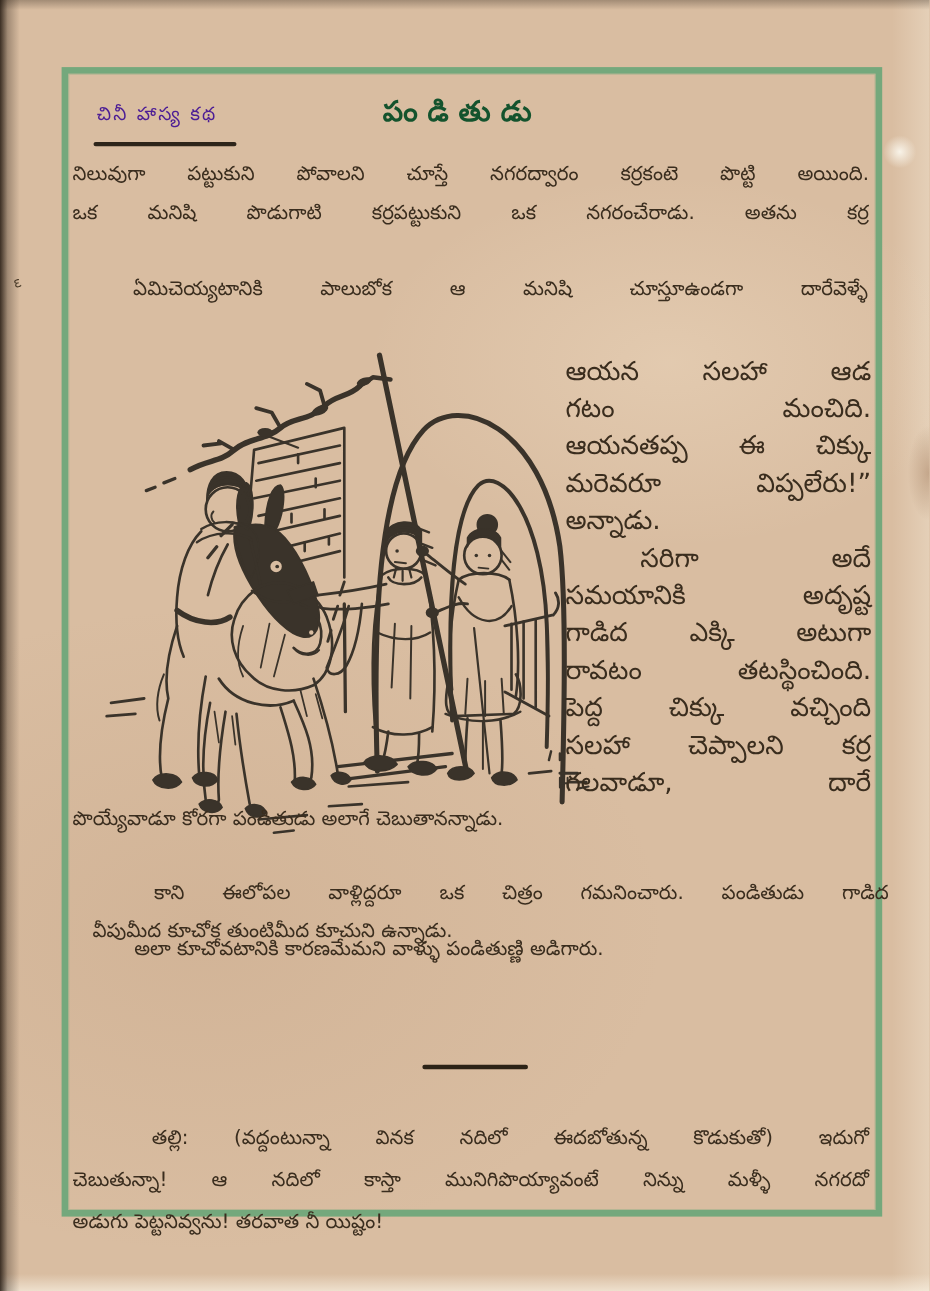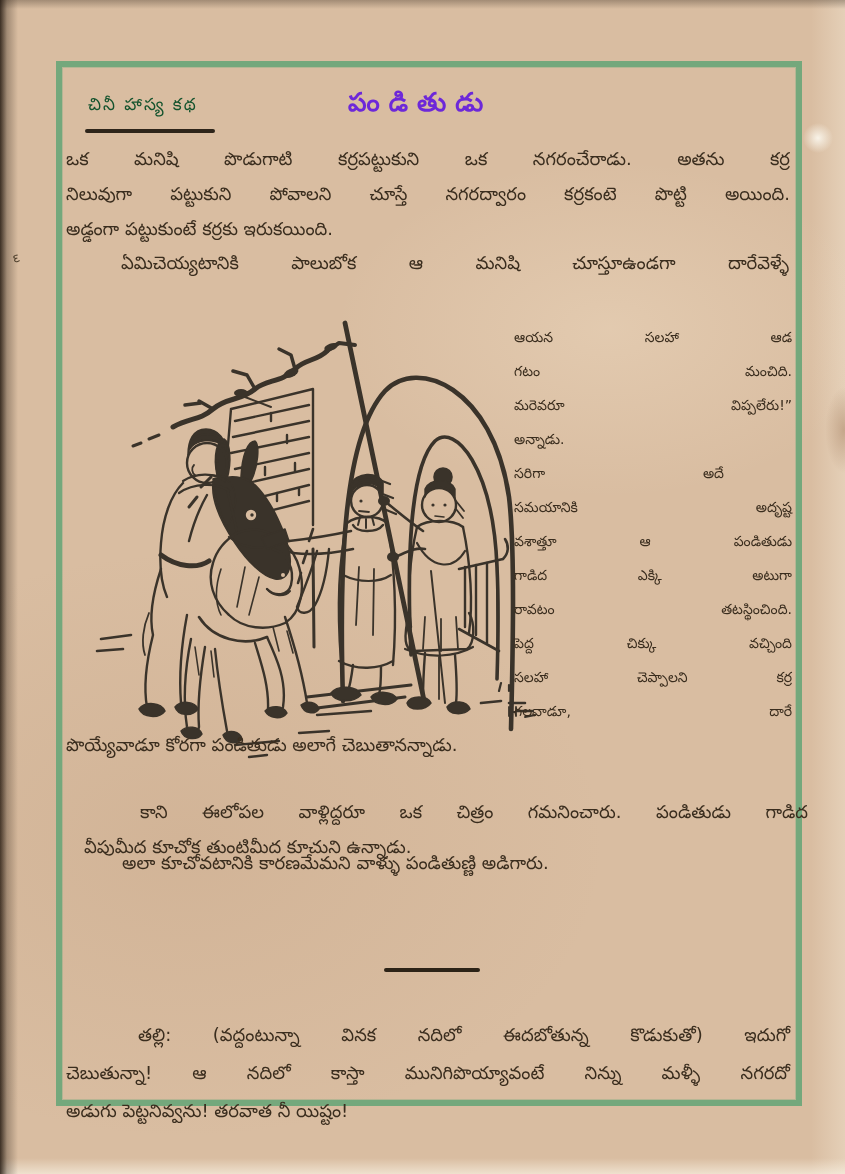--- a/index.html
+++ b/index.html
@@ -16,34 +16,34 @@
       linear-gradient(180deg, rgba(36,26,16,.30) 0px, rgba(36,26,16,0) 9px),
       linear-gradient(0deg, rgba(250,244,230,.65) 0px, rgba(250,244,230,0) 16px),
       linear-gradient(270deg, rgba(246,236,218,.40) 0px, rgba(246,236,218,0) 34px);
   }
   .frame{
     position:absolute;left:56px;top:61px;width:734px;height:1033px;
     border:6px solid #74a87c;
     box-shadow:inset 0 0 0 1px rgba(116,168,124,.35);
   }
   .frame *{position:absolute;}
-  .kicker{left:26px;top:27px;font-size:17px;color:#14532d;letter-spacing:2px;white-space:nowrap;}
+  .kicker{left:26px;top:27px;font-size:17px;color:#4c1d95;letter-spacing:2px;white-space:nowrap;}
   .kicker-underline{left:23px;top:62px;width:130px;height:4px;background:#2e251a;border-radius:2px;}
-  .title{left:286px;top:20px;margin:0;font-size:26px;font-weight:bold;color:#6d28d9;
+  .title{left:286px;top:20px;margin:0;font-size:26px;font-weight:bold;color:#14532d;
          letter-spacing:9px;white-space:nowrap;}
   .tblock{color:#3a2d1e;font-size:18px;}
   .tblock .ln{position:relative;display:block;width:100%;white-space:nowrap;}
   .tblock .just{white-space:normal;text-align:justify;text-align-last:justify;}
   .ind{text-indent:56px;}
   .p1{left:4px;top:74px;width:724px;line-height:35px;}
   .p2{left:3px;top:178px;width:724px;line-height:35px;}
-  .wrapcol{left:452px;top:253px;width:278px;line-height:34px;color:#3a2d1e;font-size:14px;}
+  .wrapcol{left:452px;top:253px;width:278px;line-height:34px;color:#3a2d1e;font-size:24px;}
   .wrapcol .ln{position:relative;display:block;}
   .wrapcol .just{text-align:justify;text-align-last:justify;}
-  .wrapcol .ind2{width:210px;}
+  .wrapcol .ind2{margin-left:68px;width:210px;}
   .p3{left:4px;top:660px;width:724px;line-height:35px;}
   .p4{left:22px;top:727px;width:724px;line-height:35px;}
   .p5{left:4px;top:778px;width:724px;line-height:35px;}
   .p6{left:4px;top:831px;width:724px;line-height:35px;}
   .divider{left:322px;top:901px;width:96px;height:4px;background:#2c2317;border-radius:2px;}
   .p7{left:4px;top:919px;width:724px;line-height:38px;}
   .p7 .ind{text-indent:72px;margin-top:30px;}
   .illus{left:33px;top:250px;width:452px;height:442px;}
   .penmark{left:12px;top:249px;width:14px;height:14px;color:#4a3c2a;font-size:13px;transform:rotate(-18deg);}
   svg{overflow:visible;}
@@ -53,23 +53,22 @@
 
 <div class="penmark" style="position:absolute">ε</div>
 
 <div class="frame">
 
   <div class="kicker">చినీ హాస్య కథ</div>
   <div class="kicker-underline"></div>
   <h1 class="title">పండితుడు</h1>
 
   <div class="tblock p1">
+    <span class="ln just">నిలువుగా పట్టుకుని పోవాలని చూస్తే నగరద్వారం కర్రకంటె పొట్టి అయింది.</span>
     <span class="ln just">ఒక మనిషి పొడుగాటి కర్రపట్టుకుని ఒక నగరంచేరాడు. అతను కర్ర</span>
-    <span class="ln just">నిలువుగా పట్టుకుని పోవాలని చూస్తే నగరద్వారం కర్రకంటె పొట్టి అయింది.</span>
-    <span class="ln">అడ్డంగా పట్టుకుంటే కర్రకు ఇరుకయింది.</span>
   </div>
 
   <div class="tblock p2">
     <span class="ln just ind">ఏమిచెయ్యటానికి పాలుబోక ఆ మనిషి చూస్తూఉండగా దారేవెళ్ళే</span>
   </div>
 
   <svg class="illus" viewBox="0 0 452 442" fill="none" stroke="#3a332a" stroke-width="2.4" stroke-linecap="round" stroke-linejoin="round">
     <g>
       <path d="M78,110 C96,100 104,104 118,92 C132,80 146,84 160,72 C172,62 186,66 200,52 C210,42 222,44 232,34" stroke-width="5"></path>
       <path d="M118,92 l-14,-8 m2,2 l-16,2" stroke-width="3.5"></path>
@@ -210,25 +209,25 @@
       <path d="M386,386 l20,-2 m8,2 l16,0" stroke-width="2.6"></path>
       <path d="M404,374 l2,-8 m8,8 l0,-6" stroke-width="2.2"></path>
       <path d="M414,390 l0,9 M421,390 l0,9 M414,395 l7,0" stroke-width="1.8"></path>
       <path d="M430,400 l10,-2" stroke-width="2"></path>
     </g>
   </svg>
 
   <div class="wrapcol">
     <span class="ln just">ఆయన సలహా ఆడ</span>
     <span class="ln just">గటం మంచిది.</span>
+    <span class="ln just">ఆయనతప్ప ఈ చిక్కు</span>
     <span class="ln just">మరెవరూ విప్పలేరు!”</span>
     <span class="ln">అన్నాడు.</span>
     <span class="ln just ind2">సరిగా అదే</span>
     <span class="ln just">సమయానికి అదృష్ట</span>
-    <span class="ln just">వశాత్తూ ఆ పండితుడు</span>
     <span class="ln just">గాడిద ఎక్కి అటుగా</span>
     <span class="ln just">రావటం తటస్థించింది.</span>
     <span class="ln just">పెద్ద చిక్కు వచ్చింది</span>
     <span class="ln just">సలహా చెప్పాలని కర్ర</span>
     <span class="ln just">గలవాడూ, దారే</span>
   </div>
 
   <div class="tblock p3">
     <span class="ln">పొయ్యేవాడూ కోరగా పండితుడు అలాగే చెబుతానన్నాడు.</span>
   </div>

